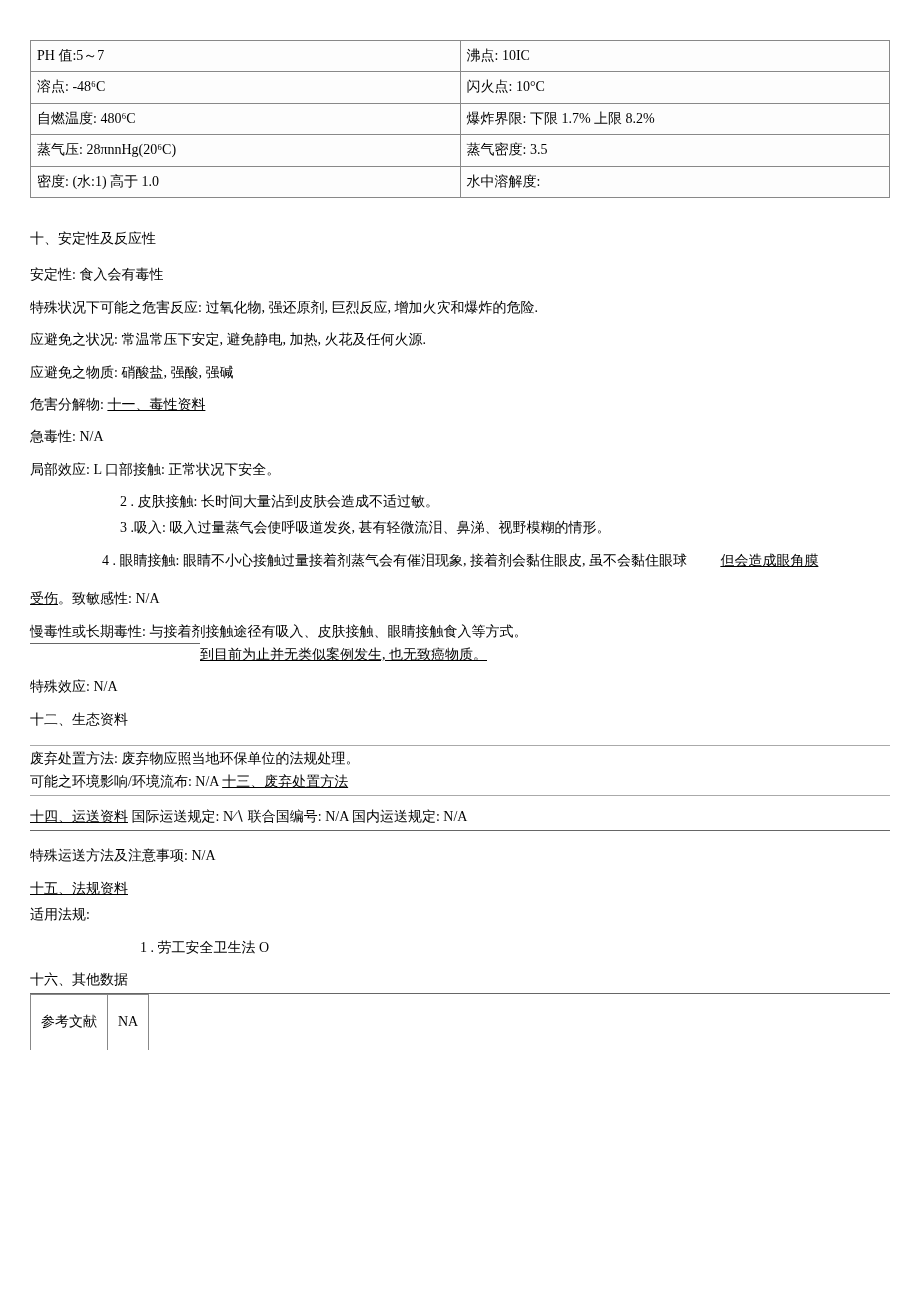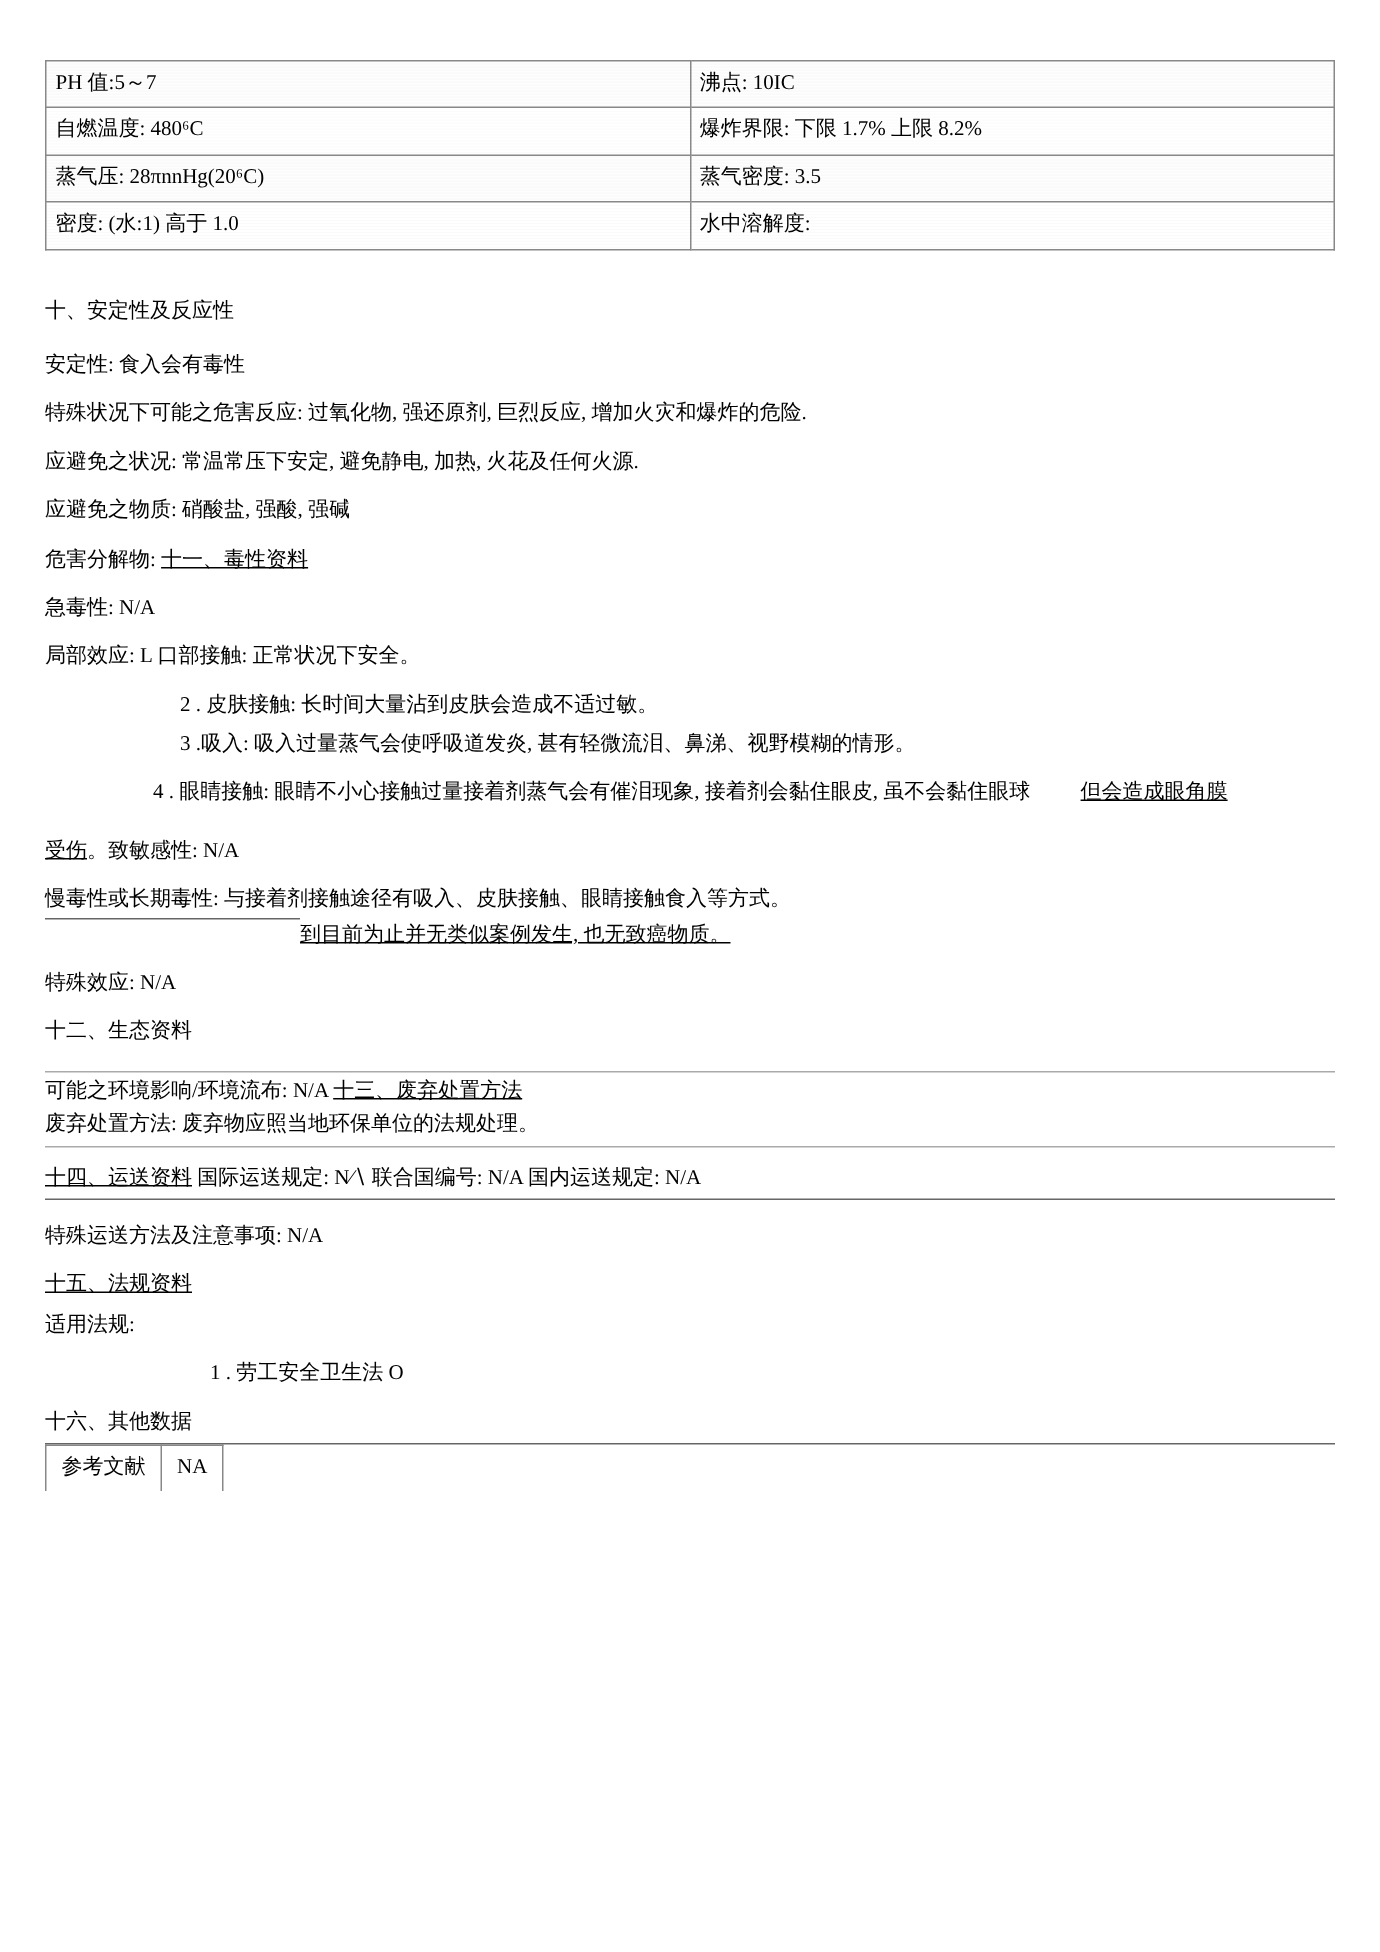--- a/index.html
+++ b/index.html
@@ -46,35 +46,39 @@
     padding: 2px 0;
   }
   table.ref {
     border-collapse: collapse;
     border: 1px solid #888;
     border-bottom: none;
   }
   table.ref td {
     border: 1px solid #888;
     border-bottom: none;
-    padding: 4px 10px;
+    padding: 16px 10px;
   }
   .trail-under {
     text-decoration: underline;
     margin-left: 30px;
   }
 </style>
 </head>
 <body>
 
 <table class="props">
   <tbody>
       <tr>
     <td>PH 值:5～7</td>
     <td>沸点:   10IC</td>
+  </tr>
+  <tr>
+    <td>溶点: -48⁶C</td>
+    <td>闪火点:  10°C</td>
   </tr>
   <tr>
     <td>自燃温度:  480⁶C</td>
     <td>爆炸界限:  下限 1.7% 上限 8.2%</td>
   </tr>
   <tr>
     <td>蒸气压:  28πnnHg(20⁶C)</td>
     <td>蒸气密度:  3.5</td>
   </tr>
   <tr>
@@ -105,24 +109,24 @@
 <p style="margin-top:16px">
   <span class="underline">受伤</span><span>。致敏感性:  N/A</span>
 </p>
 <p style="margin-bottom:0">慢毒性或长期毒性:  与接着剂接触途径有吸入、皮肤接触、眼睛接触食入等方式。</p>
 <hr class="hr-line" style="width:170px; margin-left:0;">
 <p class="center-under" style="margin-top:0">到目前为止并无类似案例发生,  也无致癌物质。</p>
 <p>特殊效应:  N/A</p>
 
 <p class="section-title">十二、生态资料</p>
 <div class="box-line">
+  <div>废弃处置方法:  废弃物应照当地环保单位的法规处理。</div>
   <div>
     <span>可能之环境影响/环境流布:  N/A </span><span class="underline">十三、废弃处置方法</span>
   </div>
-  <div>废弃处置方法:  废弃物应照当地环保单位的法规处理。</div>
 </div>
 
 <p class="section-title" style="border-bottom:1px solid #666; padding-bottom:2px">
   <span class="underline">十四、运送资料</span><span> 国际运送规定:  N∕∖ 联合国编号:  N/A 国内运送规定:  N/A</span>
 </p>
 <p>特殊运送方法及注意事项:  N/A</p>
 
 <p class="section-title underline" style="margin-bottom:4px">十五、法规资料</p>
 <p style="margin-top:4px">适用法规:</p>
 <div style="margin-left:110px">

